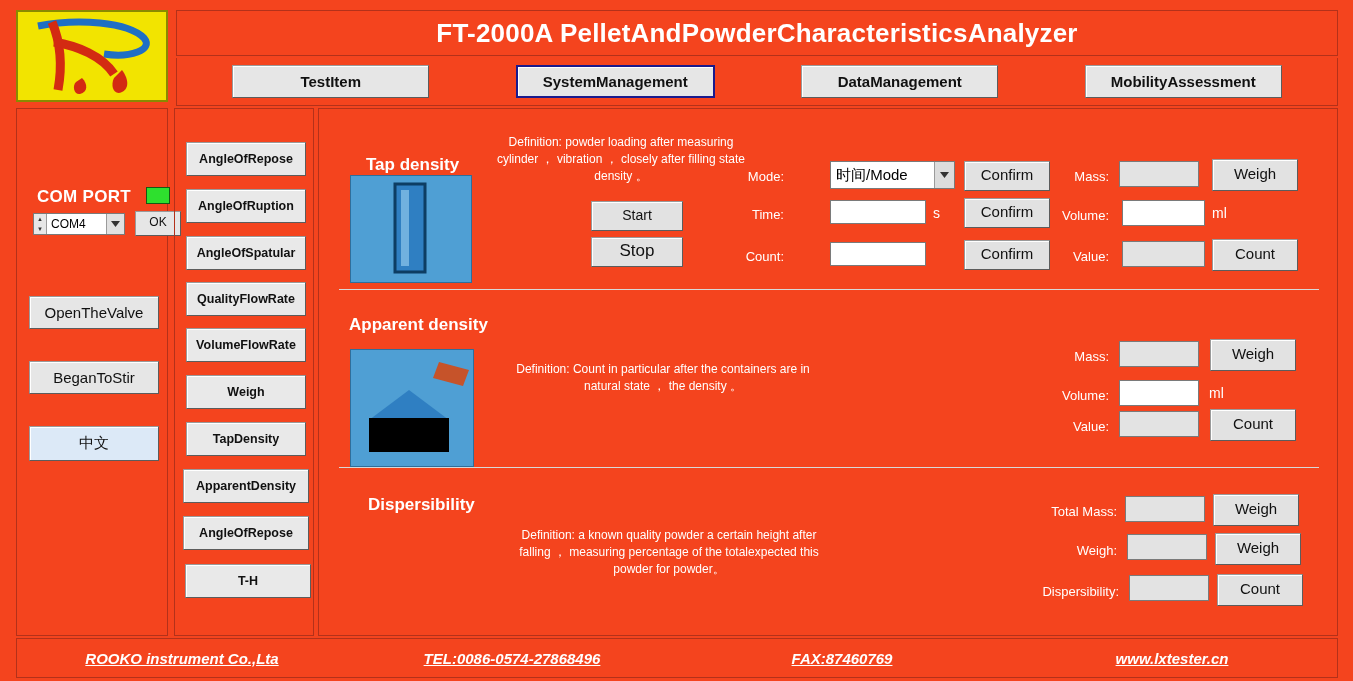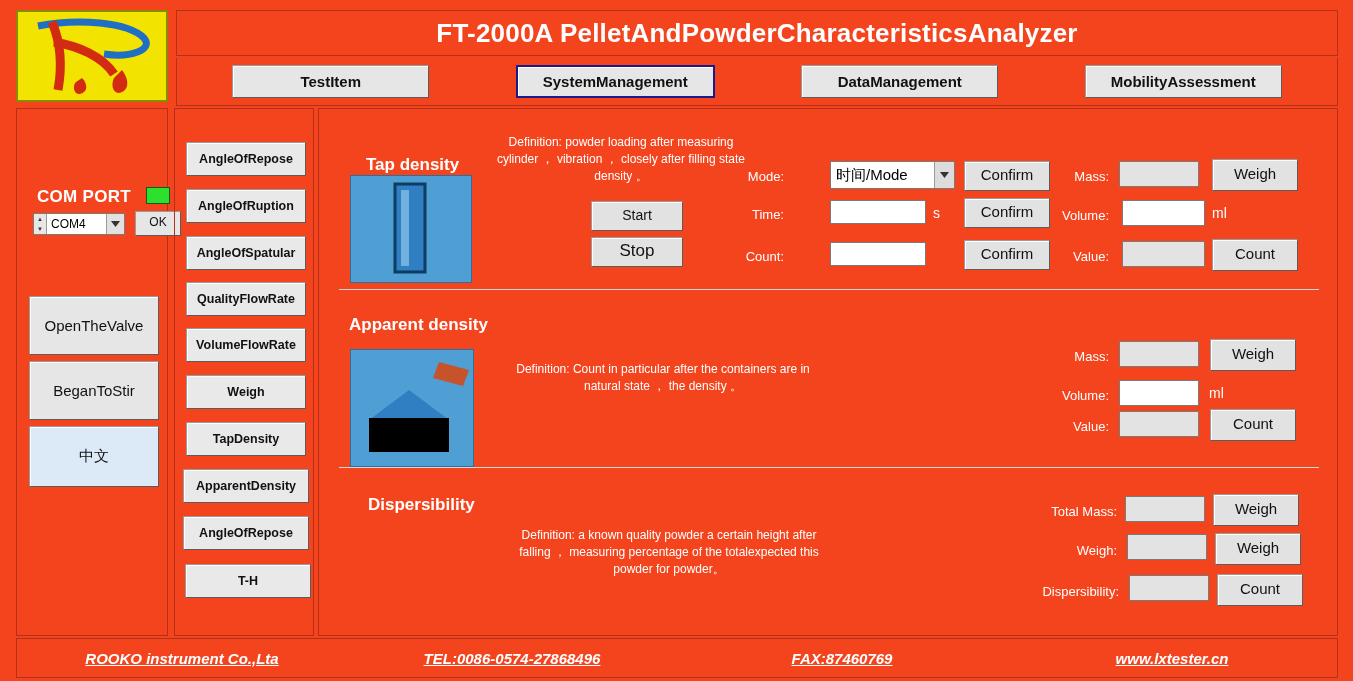--- a/index.html
+++ b/index.html
@@ -162,21 +162,21 @@
     left: 12px;
     width: 128px;
     background: #e6e6e6;
     border: 1px solid #9a9a9a;
     border-right-color: #5c5c5c;
     border-bottom-color: #5c5c5c;
     box-shadow: inset 1px 1px 0 #ffffff;
     font-size: 15px;
     color: #111;
     text-align: center;
-    padding: 20px 0;
+    padding: 7px 0;
     cursor: pointer;
   }
   #btn-valve { top: 187px; }
   #btn-stir  { top: 252px; }
   #btn-lang  { top: 317px; background: #dce9f7; font-size: 15px; }
 
   
   .item-col {
     position: absolute;
     left: 172px; top: 106px;

